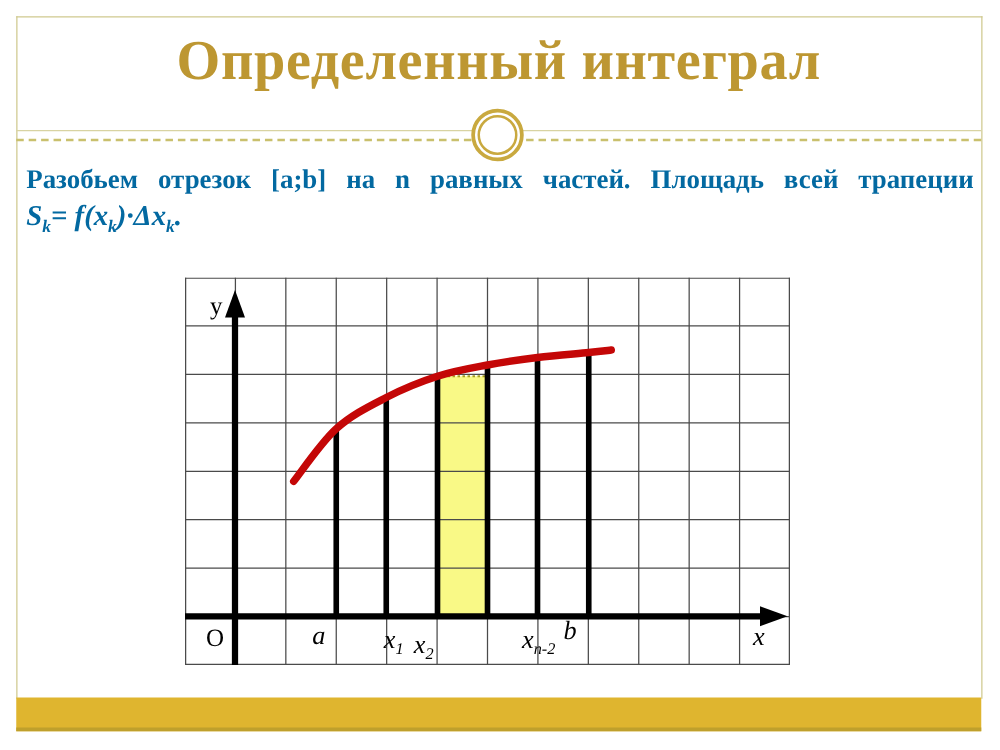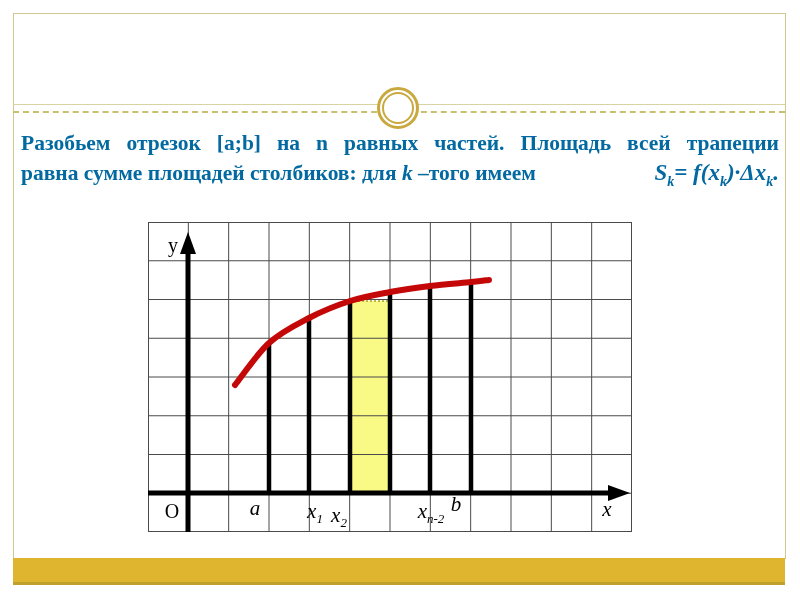--- a/index.html
+++ b/index.html
@@ -29,35 +29,31 @@
   .accent-bar{position:absolute;left:13px;top:558px;width:772px;height:24px;
               background:#dfb52f;border-bottom:3px solid #bfa02c;}
 </style>
 </head>
 <body>
 
 <div class="slide">
 
   <div class="frame"></div>
 
+  <h1 class="title">Определенный интеграл</h1>
 
   <div class="div-solid"></div>
   <div class="div-dashed"></div>
   <div class="ornament">
     <div class="ornament-inner"></div>
   </div>
 
   <div class="para">
     <div class="p-line1">Разобьем отрезок [a;b] на n равных частей. Площадь всей трапеции</div>
     <div class="p-line2">
-      <span>
-        <span>равна сумме площадей столбиков: для</span>
-        <i>k</i>
-        <span>–того имеем</span>
-      </span>
       <span class="formula"><span>S</span><sub>k</sub><span>= </span><span>f(x</span><sub>k</sub><span>)·Δx</span><sub>k</sub><span>.</span></span>
     </div>
   </div>
 
   <div class="graph">
     <svg width="484" height="310" viewBox="0 0 484 310">
         <rect x="202" y="79" width="40" height="192" fill="#f9f986"></rect>
         <line x1="0.5" y1="0" x2="0.5" y2="310" stroke="#4a4a4a" stroke-width="1"></line>
         <line x1="40.333333333333336" y1="0" x2="40.333333333333336" y2="310" stroke="#4a4a4a" stroke-width="1"></line>
         <line x1="80.66666666666667" y1="0" x2="80.66666666666667" y2="310" stroke="#4a4a4a" stroke-width="1"></line>

